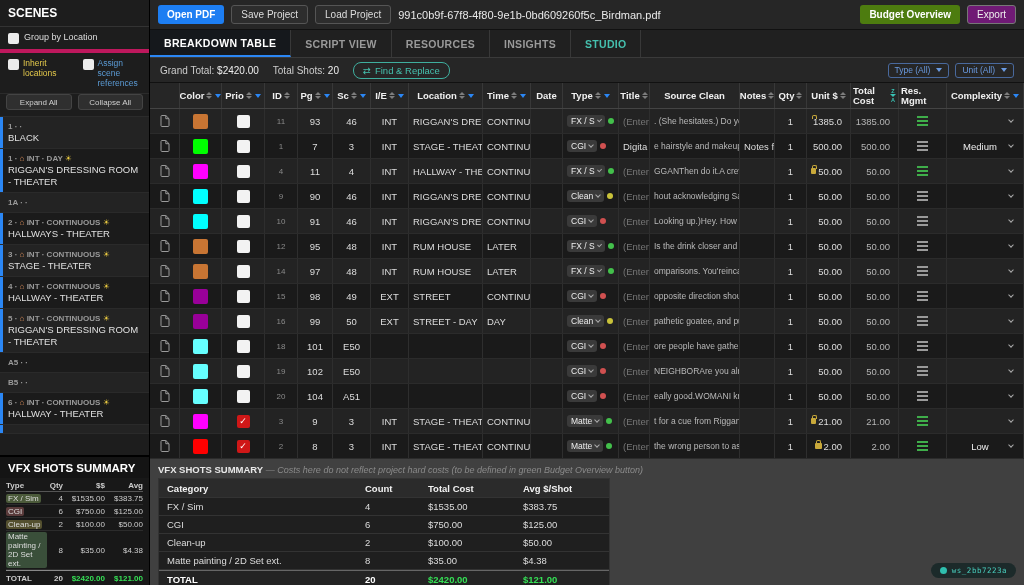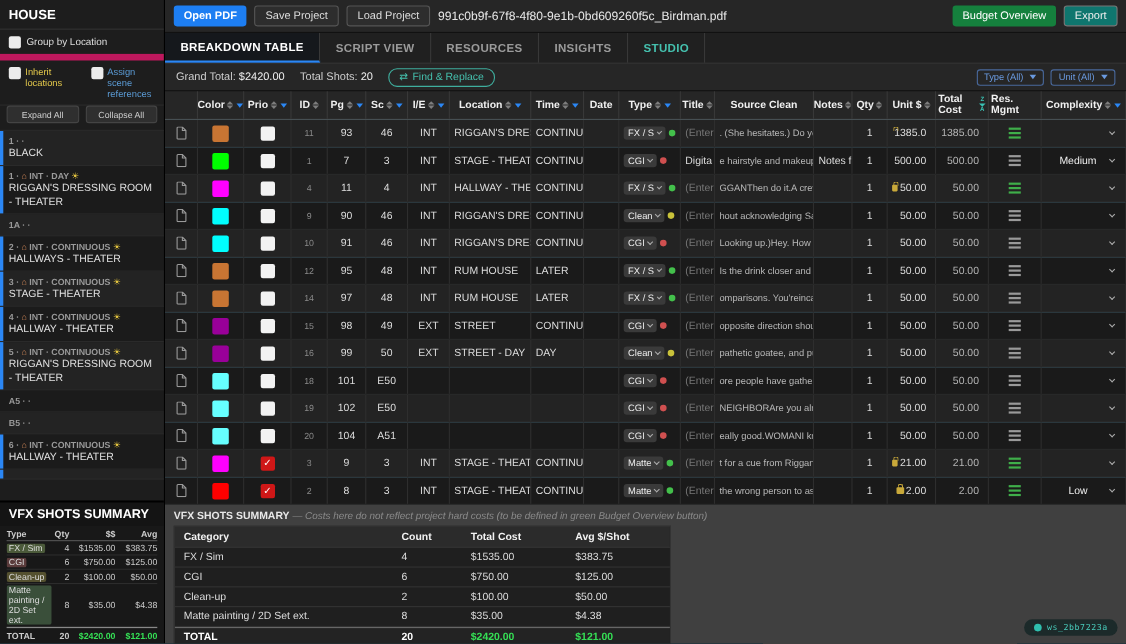--- a/index.html
+++ b/index.html
@@ -3,21 +3,21 @@
 <meta charset="utf-8">
 <style>
   *{margin:0;padding:0;box-sizing:border-box}
   html,body{background:#111}
   body{font-family:"Liberation Sans","DejaVu Sans",sans-serif}
   #app{position:relative;width:1024px;height:585px;background:#181818;overflow:hidden;display:flex}
 
   
   #sidebar{width:150px;min-width:150px;background:#1d1d1d;border-right:1px solid #000;display:flex;flex-direction:column;overflow:hidden}
   .sb-title{font-size:12px;font-weight:bold;color:#fff;padding:6px 8px;border-bottom:1px solid #333}
-  .cb-row{display:flex;align-items:center;gap:5px;padding:5px 8px;border-bottom:6px solid #be185d;font-size:9px;color:#ddd}
+  .cb-row{display:flex;align-items:flex-start;gap:5px;padding:5px 8px;border-bottom:4px solid #be185d;font-size:9px;color:#ddd}
   .cb-split{display:flex;border-bottom:1px solid #2b2b2b}
   .cb-half{flex:1;display:flex;gap:4px;padding:5px 4px 5px 8px;font-size:8.5px;line-height:10px}
   .cbx{width:11px;height:11px;min-width:11px;background:#ececec;border-radius:2px;margin-top:1px}
   .lbl-blue{color:#5b9bd5}
   .lbl-yellow{color:#e3c84b}
   .search-wrap{padding:4px 6px}
   .search-wrap input{width:100%;height:19px;background:#2a2a2a;border:1px solid #444;border-radius:3px;color:#bbb;font-size:9.5px;padding:0 6px;font-family:inherit}
   .search-wrap input::placeholder{color:#8a8a8a}
   .sb-btns{display:flex;gap:6px;padding:0 6px 6px}
   .sb-btn{flex:1;height:16px;background:#2f2f2f;border:1px solid #444;border-radius:3px;color:#cfcfcf;font-size:8px;display:flex;align-items:center;justify-content:center}
@@ -43,22 +43,22 @@
   .mrow.mtotal{border-top:1px solid #888;border-bottom:none;font-weight:bold;color:#fff;min-height:15px}
   .green{color:#35e055 !important}
 
   
   #main{flex:1;display:flex;flex-direction:column;min-width:0}
   
   #topbar{height:30px;background:#262626;display:flex;align-items:center;gap:7px;padding:0 8px;border-bottom:1px solid #111}
   .btn{height:19px;display:flex;align-items:center;padding:0 9px;border-radius:3px;font-size:10px;color:#fff;white-space:nowrap}
   .btn-blue{background:#1d7ef2;font-weight:bold}
   .btn-dark{background:#2d2d2d;border:1px solid #555;color:#ddd}
-  .btn-green{background:#15803d;font-weight:normal;margin-left:auto}
-  .btn-export{background:#0f766e;border:1px solid #777;color:#eee}
+  .btn-green{background:#4d7c0f;font-weight:bold;margin-left:auto}
+  .btn-export{background:#701a75;border:1px solid #777;color:#eee}
   #filename{font-size:11px;color:#e8e8e8;overflow:hidden;white-space:nowrap}
   
   #tabs{height:28px;background:#202020;display:flex;border-bottom:1px solid #3a3a3a}
   .tab{padding:0 14px;display:flex;align-items:center;font-size:10.5px;font-weight:bold;color:#9a9a9a;border-right:1px solid #383838;letter-spacing:.3px}
   .tab.active{background:#15181c;color:#fff;border-bottom:2px solid #2b87f5}
   .tab.teal{color:#45c0ae}
   
   #toolbar{height:25px;background:#262626;display:flex;align-items:center;gap:14px;padding:0 10px;border-bottom:1px solid #111}
   .tb-text{font-size:10px;color:#ccc;white-space:nowrap}
   .tb-text b{color:#eee;font-weight:normal}
@@ -117,21 +117,21 @@
   #ws-badge{position:absolute;right:8px;bottom:7px;display:flex;align-items:center;gap:5px;background:#1c2a2a;border-radius:9px;padding:3px 9px}
   #ws-badge .dotb{width:7px;height:7px;border-radius:50%;background:#2fbfae}
   #ws-badge span{font-family:"DejaVu Sans Mono",monospace;font-size:7.5px;color:#49cdbd;letter-spacing:.5px}
 </style>
 </head>
 <body>
 
 <div id="app">
 
   <div id="sidebar">
-    <div class="sb-title">HOUSE</div>
+    <div class="sb-title">SCENES</div>
     <div class="cb-row">
       <span class="cbx"></span>
       <span>Group by Location</span>
     </div>
     <div class="cb-split">
       <div class="cb-half">
         <span class="cbx"></span>
         <span class="lbl-yellow">Inherit locations</span>
       </div>
       <div class="cb-half">

